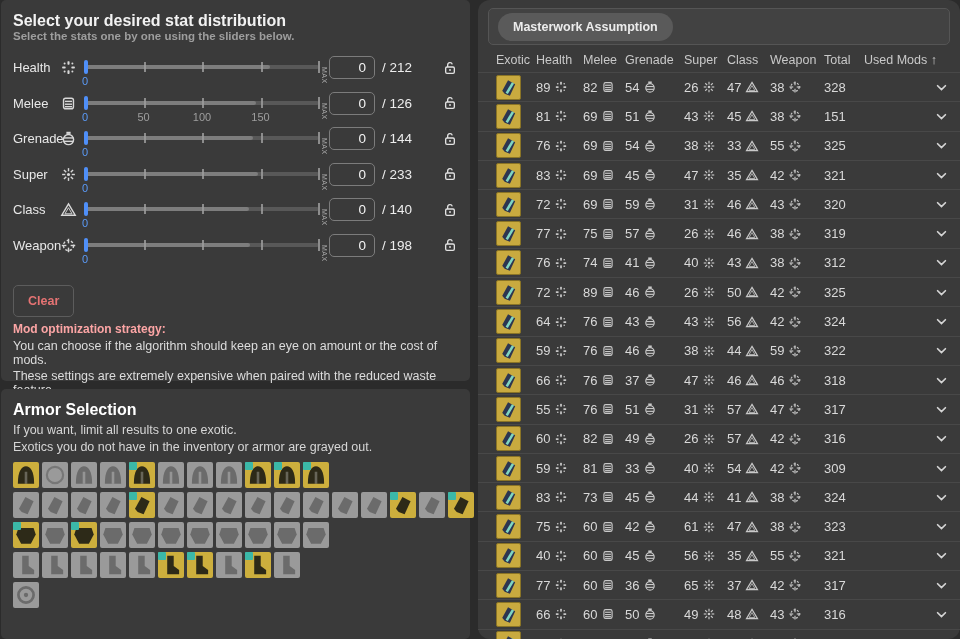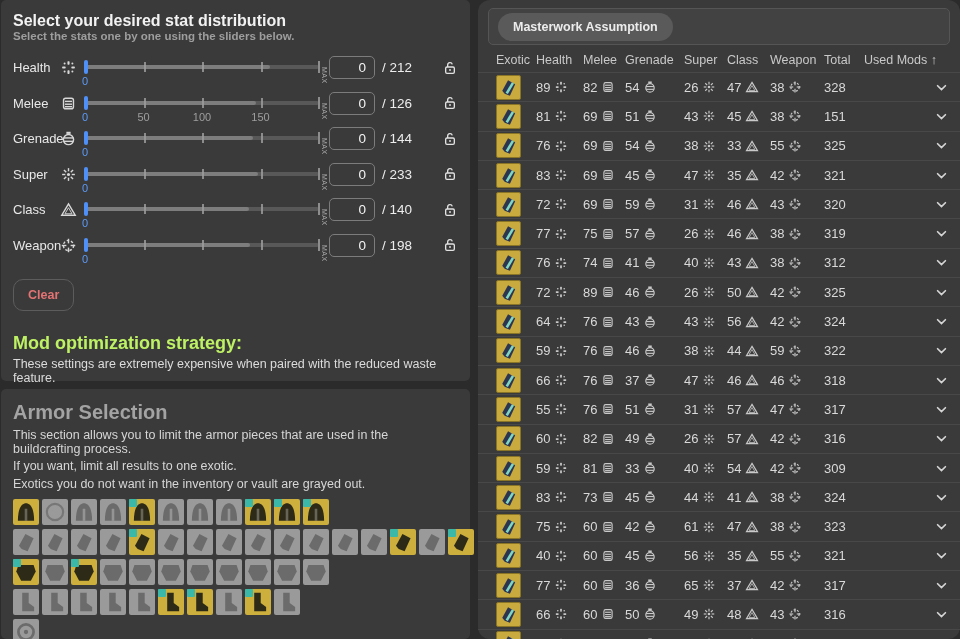--- a/index.html
+++ b/index.html
@@ -21,32 +21,32 @@
   .end-tick { position:absolute; right:-1px; top:11px; width:2px; height:12px; background:#8d8d8d; }
   .sthumb { position:absolute; left:-1px; top:10px; width:4px; height:14px; background:#4f8ff8; border-radius:2px; cursor:pointer; }
   .szero { position:absolute; left:-3px; top:25px; font-size:11px; color:#5b9bf8; }
   .scale-label { position:absolute; top:25px; transform:translateX(-50%); font-size:11px; color:#9e9e9e; }
   .smax { position:absolute; right:-9px; top:17px; font-size:7px; letter-spacing:.5px; color:#a8a8a8;
     writing-mode:vertical-rl; }
   .sval { width:46px; height:23px; border:1px solid #7c7c7c; border-radius:5px; text-align:right;
     padding-right:8px; line-height:21px; font-size:13.5px; color:#f3f3f3; flex:none; }
   .sslash { width:48px; font-size:13.5px; color:#ededed; margin-left:7px; flex:none; }
   .lock { width:16px; height:18px; color:#e2e2e2; margin-left:12px; flex:none; cursor:pointer; }
-  #clear-btn { margin-top:16px; display:inline-block; border:1px solid #5c5c5c; border-radius:10px;
+  #clear-btn { margin-top:22px; display:inline-block; border:1px solid #5c5c5c; border-radius:5px;
     color:#e57373; font-size:12.5px; font-weight:bold; padding:8px 14px; background:transparent; cursor:pointer; }
-  #mod-head { margin-top:22px; font-size:18px; font-weight:bold; color:#bef264; }
+  #mod-head { margin-top:5px; font-size:12px; font-weight:bold; color:#fca5a5; }
   .mod-desc { font-size:12.5px; color:#dcdcdc; margin-top:2.5px; }
   #strategy-group { display:flex; margin-top:9px; border:1px solid #5c5c5c; border-radius:5px; overflow:hidden; width:427px; }
   .strat-btn { font-size:12.5px; color:#e8e8e8; padding:10px 13px; background:transparent; border:none;
     border-right:1px solid #5c5c5c; cursor:pointer; white-space:nowrap; font-family:inherit; }
   .strat-btn:last-child { border-right:none; }
   .strat-btn.sel { background:#4350b5; color:#fff; }
   
   #armor-panel { left:1px; top:389px; width:469px; height:250px; padding:12px; }
-  #armor-title { font-size:20px; font-weight:bold; color:#a3a3a3; }
+  #armor-title { font-size:16px; font-weight:bold; color:#ffffff; }
   .armor-desc { font-size:12.5px; color:#d6d6d6; margin-top:3.5px; }
   .tile-row { display:flex; gap:3px; margin-top:4px; }
   .tile-row:first-of-type { margin-top:8px; }
   .tile { position:relative; width:26px; height:26px; border-radius:2px; background:#9a9a9a; cursor:pointer; flex:none; }
   .tile.owned { background:#cdaf3d; }
   .tile svg { width:100%; height:100%; display:block; }
   .badge { position:absolute; left:0; top:0; width:8px; height:8px; background:#3bb8a8; border-radius:1px; }
   
   #results-panel { left:478px; top:0; width:482px; height:639px; border-radius:12px; padding:0; }
   #mw-bar { margin:8px 10px 0 10px; height:37px; background:#424242; border:1px solid #555;
@@ -266,33 +266,33 @@
           <svg viewBox="0 0 24 24" fill="none" stroke="currentColor" stroke-width="2">
             <rect x="5.5" y="10.5" width="13" height="9.5" rx="2"></rect>
             <path d="M8.5 10.5 V7.5 a3.5 3.5 0 0 1 6.9 -0.8"></path>
             <circle cx="12" cy="15" r="1.4" fill="currentColor" stroke="none"></circle>
           </svg>
         </span>
       </div>
     </div>
   <button id="clear-btn">Clear</button>
   <div id="mod-head">Mod optimization strategy:</div>
+  <div class="mod-desc">You can choose if the algorithm should keep an eye on amount or the cost of mods.</div>
   <div class="mod-desc">These settings are extremely expensive when paired with the reduced waste feature.</div>
   <div id="strategy-group">
       <button class="strat-btn sel">No extra logic (fast)</button>
       <button class="strat-btn">Fewer mods, high cost (slow)</button>
       <button class="strat-btn">Many mods, low cost (slow)</button>
     </div>
 </div>
 
 <div class="panel" id="armor-panel">
   <div id="armor-title">Armor Selection</div>
-  <div class="armor-desc">This section allows you to limit the armor pieces that are used in the buildcrafting process.</div>
   <div class="armor-desc">If you want, limit all results to one exotic.</div>
-  <div class="armor-desc">Exotics you do not want in the inventory or vault are grayed out.</div>
+  <div class="armor-desc">Exotics you do not have in the inventory or armor are grayed out.</div>
   <div id="armor-tiles">
       <div class="tile-row">
         <div class="tile owned">
           <svg viewBox="0 0 24 24">
             <path d="M4.5 20 C4.5 8.5 8 4 12 4 C16 4 19.5 8.5 19.5 20 Z" fill="#2d2a18"></path>
             <rect x="10.8" y="9" width="2.4" height="11" fill="rgba(255,255,255,0.28)"></rect>
           </svg>
         </div>
         <div class="tile">
           <svg viewBox="0 0 24 24">

